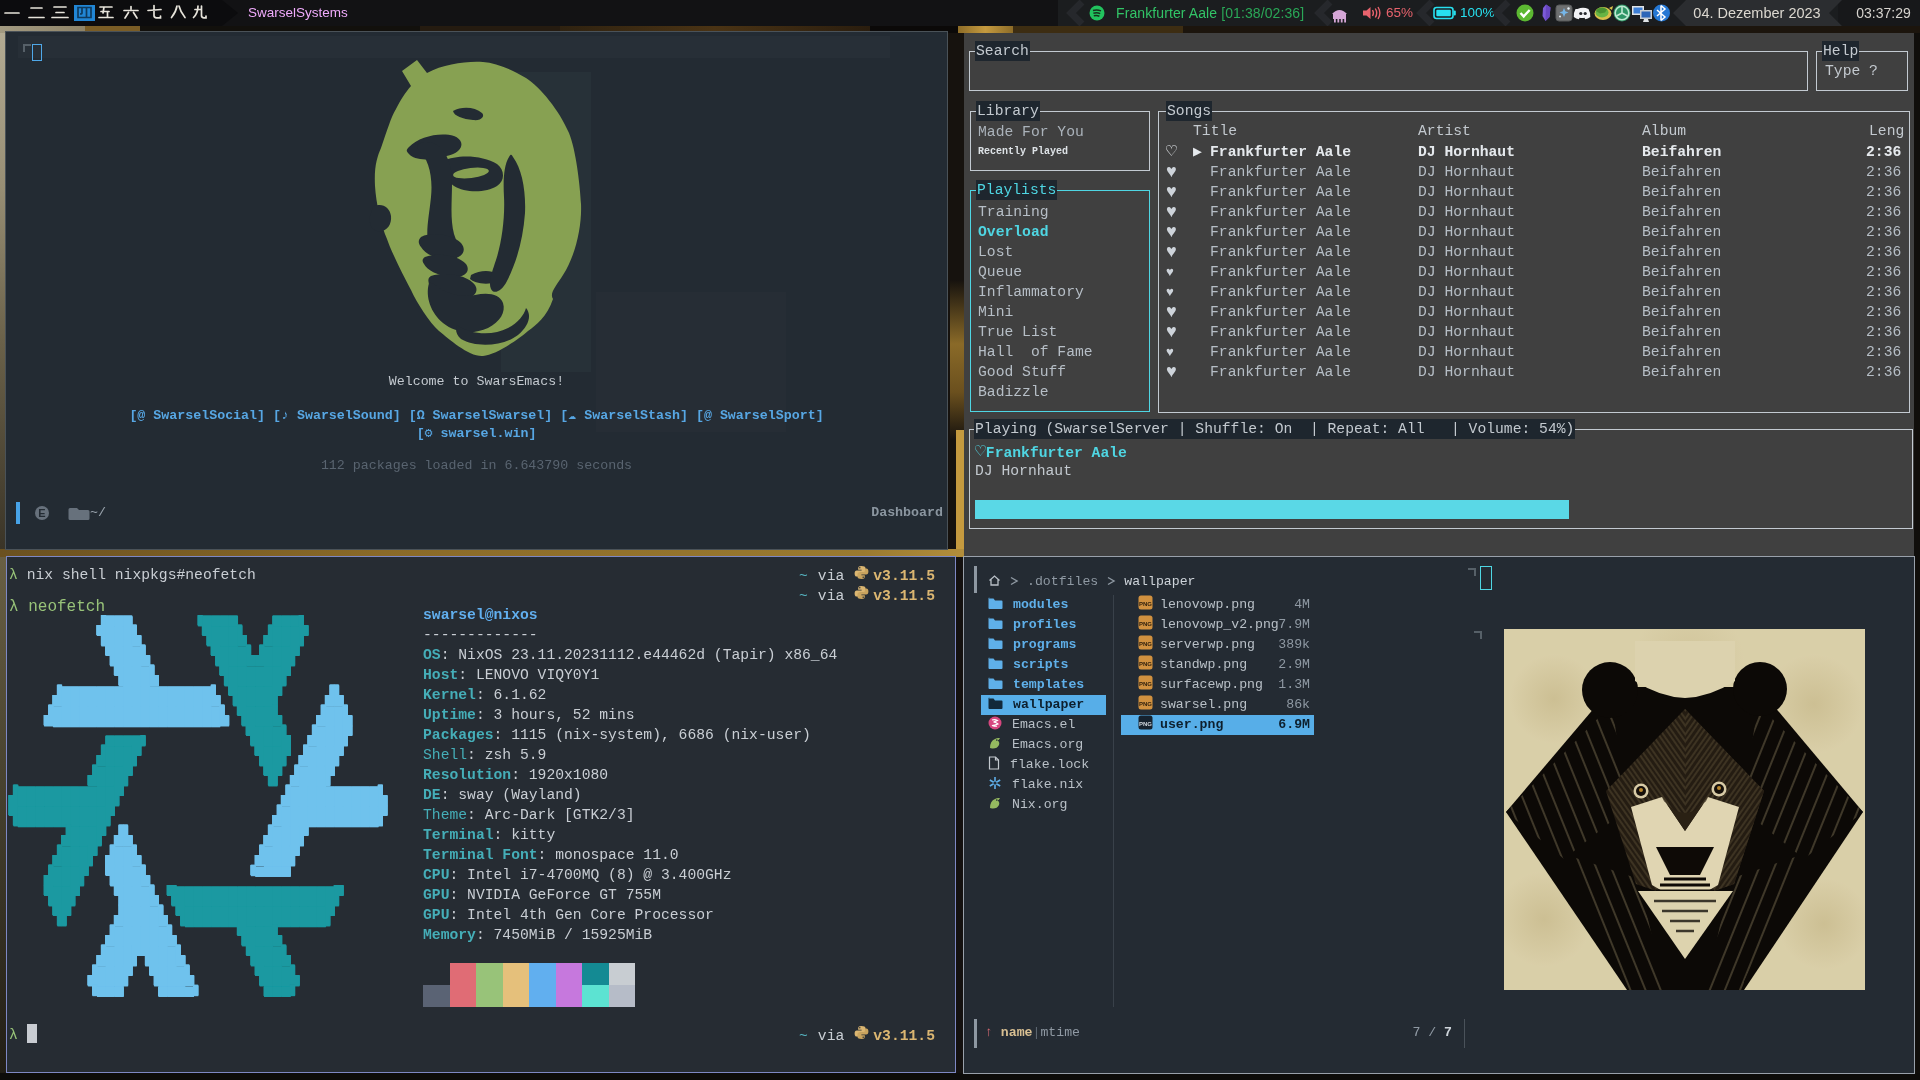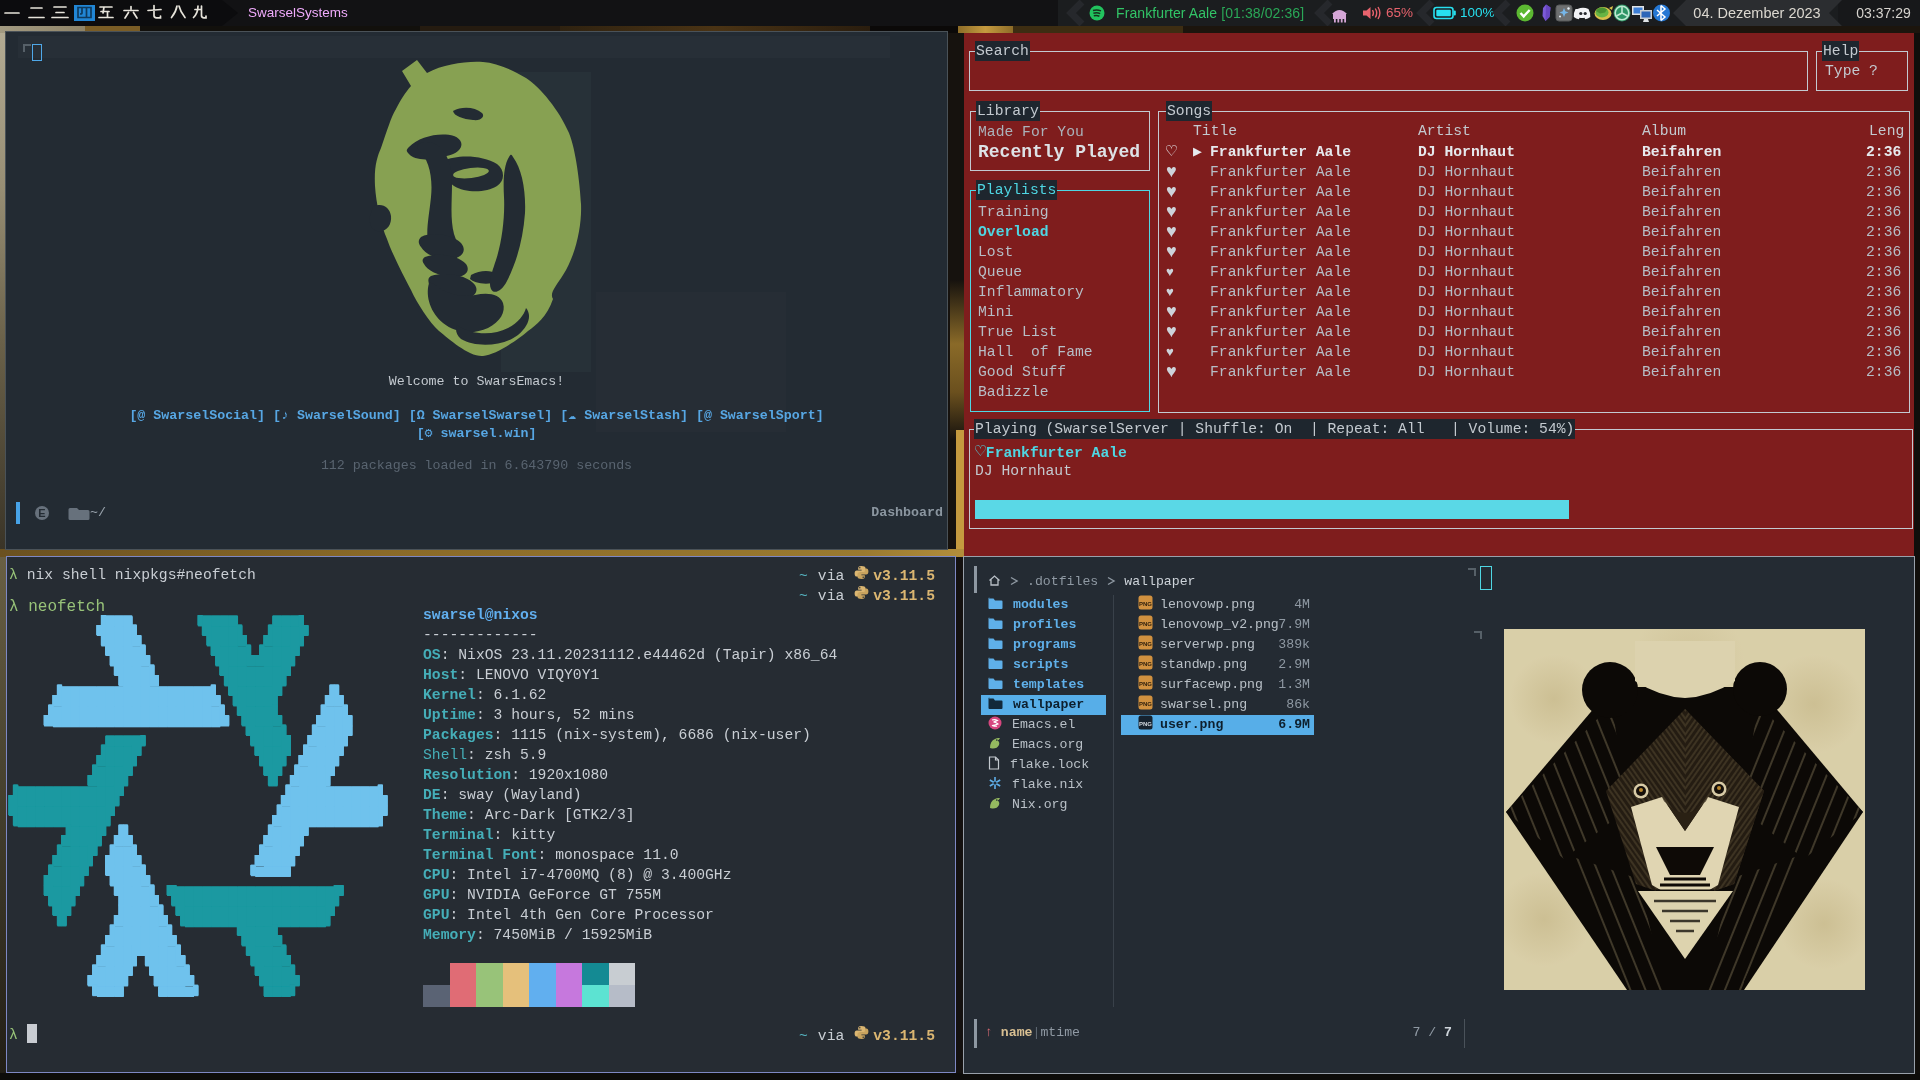--- a/index.html
+++ b/index.html
@@ -2,21 +2,21 @@
 <html><head>
 <meta charset="utf-8">
 <style>
 *{margin:0;padding:0;box-sizing:border-box}
 html,body{width:1920px;height:1080px;overflow:hidden;background:#141110;position:relative}
 .abs{position:absolute}
 .mono{font-family:"Liberation Mono",monospace}
 .sans{font-family:"Liberation Sans",sans-serif}
 #bar{position:absolute;left:0;top:0;width:1920px;height:26px;background:#171719}
 #emacs{position:absolute;left:5px;top:31px;width:943px;height:519px;background:#232b33;border:1px solid #4a5258;font-family:"Liberation Mono",monospace}
-#spotify{position:absolute;left:964px;top:33px;width:950px;height:620px;background:#7f1d1d;font-family:"Liberation Mono",monospace}
+#spotify{position:absolute;left:964px;top:33px;width:950px;height:620px;background:#404040;font-family:"Liberation Mono",monospace}
 #term{position:absolute;left:6px;top:556px;width:950px;height:517px;background:#262c33;border:1.5px solid #7e88c4;font-family:"Liberation Mono",monospace}
 #yazi{position:absolute;left:963px;top:556px;width:952px;height:518px;background:#242b33;border:1px solid #99a1ab;font-family:"Liberation Mono",monospace}
 .r20{position:absolute;height:20px;line-height:20px;white-space:pre}
 .fic{vertical-align:-2px}
 </style>
 </head>
 <body>
 
 <div id="wall">
 <div class="abs" style="left:0;top:25px;width:1920px;height:10px;background:#17110b"></div>
@@ -173,21 +173,21 @@
 </div>
 <div id="spotify">
 <div class="abs" style="left:5px;top:18px;width:839px;height:40px;border:1px solid #c3cad1"></div>
 <div class="mono abs" style="left:11px;top:8px;font-size:14.7px;line-height:20px;color:#c3c9cf;background:#1e262e;padding:0 1px">Search</div>
 <div class="abs" style="left:852px;top:18px;width:92px;height:40px;border:1px solid #c3cad1"></div>
 <div class="mono abs" style="left:858px;top:8px;font-size:14.7px;line-height:20px;color:#c3c9cf;background:#1e262e;padding:0 1px">Help</div>
 <div class="mono abs" style="left:861px;top:28px;font-size:14.7px;line-height:20px;color:#c3c9cf">Type ?</div>
 <div class="abs" style="left:6px;top:78px;width:180px;height:60px;border:1px solid #c3cad1"></div>
 <div class="mono abs" style="left:12px;top:68px;font-size:14.7px;line-height:20px;color:#c3c9cf;background:#1e262e;padding:0 1px">Library</div>
 <div class="mono r20" style="left:14px;top:89px;font-size:14.7px;color:#aab2ba">Made For You</div>
-<div class="mono r20" style="left:14px;top:109px;font-size:18px;color:#dde2e6;font-weight:bold">Recently Played</div>
+<div class="mono r20" style="left:14px;top:109px;font-size:10px;color:#dde2e6;font-weight:bold">Recently Played</div>
 <div class="abs" style="left:6px;top:157px;width:180px;height:222px;border:1px solid #4fd6e3"></div>
 <div class="mono abs" style="left:12px;top:147px;font-size:14.7px;line-height:20px;color:#4fd6e3;background:#1e262e;padding:0 1px">Playlists</div>
 <div class="mono r20" style="left:14px;top:169px;font-size:14.7px;color:#b6bec6">Training</div>
 <div class="mono r20" style="left:14px;top:189px;font-size:14.7px;color:#4fd6e3;font-weight:bold">Overload</div>
 <div class="mono r20" style="left:14px;top:209px;font-size:14.7px;color:#b6bec6">Lost</div>
 <div class="mono r20" style="left:14px;top:229px;font-size:14.7px;color:#b6bec6">Queue</div>
 <div class="mono r20" style="left:14px;top:249px;font-size:14.7px;color:#b6bec6">Inflammatory</div>
 <div class="mono r20" style="left:14px;top:269px;font-size:14.7px;color:#b6bec6">Mini</div>
 <div class="mono r20" style="left:14px;top:289px;font-size:14.7px;color:#b6bec6">True List</div>
 <div class="mono r20" style="left:14px;top:309px;font-size:14.7px;color:#b6bec6">Hall  of Fame</div>
@@ -251,21 +251,21 @@
 <div class="mono r20" style="left:416px;top:48px;font-size:14.7px"><span style="color:#61afef;font-weight:bold">swarsel@nixos</span></div>
 <div class="mono r20" style="left:416px;top:68px;font-size:14.7px;color:#c9ced4">-------------</div>
 <div class="mono r20" style="left:416px;top:88px;font-size:14.7px"><span style="color:#45aeb8;font-weight:bold">OS</span><span style="color:#c9ced4">: NixOS 23.11.20231112.e44462d (Tapir) x86_64</span></div>
 <div class="mono r20" style="left:416px;top:108px;font-size:14.7px"><span style="color:#45aeb8;font-weight:bold">Host</span><span style="color:#c9ced4">: LENOVO VIQY0Y1</span></div>
 <div class="mono r20" style="left:416px;top:128px;font-size:14.7px"><span style="color:#45aeb8;font-weight:bold">Kernel</span><span style="color:#c9ced4">: 6.1.62</span></div>
 <div class="mono r20" style="left:416px;top:148px;font-size:14.7px"><span style="color:#45aeb8;font-weight:bold">Uptime</span><span style="color:#c9ced4">: 3 hours, 52 mins</span></div>
 <div class="mono r20" style="left:416px;top:168px;font-size:14.7px"><span style="color:#45aeb8;font-weight:bold">Packages</span><span style="color:#c9ced4">: 1115 (nix-system), 6686 (nix-user)</span></div>
 <div class="mono r20" style="left:416px;top:188px;font-size:14.7px"><span style="color:#45aeb8;font-weight:normal">Shell</span><span style="color:#c9ced4">: zsh 5.9</span></div>
 <div class="mono r20" style="left:416px;top:208px;font-size:14.7px"><span style="color:#45aeb8;font-weight:bold">Resolution</span><span style="color:#c9ced4">: 1920x1080</span></div>
 <div class="mono r20" style="left:416px;top:228px;font-size:14.7px"><span style="color:#45aeb8;font-weight:bold">DE</span><span style="color:#c9ced4">: sway (Wayland)</span></div>
-<div class="mono r20" style="left:416px;top:248px;font-size:14.7px"><span style="color:#45aeb8;font-weight:bold">Theme</span><span style="color:#c9ced4">: Arc-Dark [GTK2/3]</span></div>
+<div class="mono r20" style="left:416px;top:248px;font-size:14.7px"><span style="color:#45aeb8;font-weight:normal">Theme</span><span style="color:#c9ced4">: Arc-Dark [GTK2/3]</span></div>
 <div class="mono r20" style="left:416px;top:268px;font-size:14.7px"><span style="color:#45aeb8;font-weight:bold">Terminal</span><span style="color:#c9ced4">: kitty</span></div>
 <div class="mono r20" style="left:416px;top:288px;font-size:14.7px"><span style="color:#45aeb8;font-weight:bold">Terminal Font</span><span style="color:#c9ced4">: monospace 11.0</span></div>
 <div class="mono r20" style="left:416px;top:308px;font-size:14.7px"><span style="color:#45aeb8;font-weight:bold">CPU</span><span style="color:#c9ced4">: Intel i7-4700MQ (8) @ 3.400GHz</span></div>
 <div class="mono r20" style="left:416px;top:328px;font-size:14.7px"><span style="color:#45aeb8;font-weight:bold">GPU</span><span style="color:#c9ced4">: NVIDIA GeForce GT 755M</span></div>
 <div class="mono r20" style="left:416px;top:348px;font-size:14.7px"><span style="color:#45aeb8;font-weight:bold">GPU</span><span style="color:#c9ced4">: Intel 4th Gen Core Processor</span></div>
 <div class="mono r20" style="left:416px;top:368px;font-size:14.7px"><span style="color:#45aeb8;font-weight:bold">Memory</span><span style="color:#c9ced4">: 7450MiB / 15925MiB</span></div>
 <div class="abs" style="left:442.5px;top:406px;width:26.5px;height:22px;background:#e06c75"></div>
 <div class="abs" style="left:469.0px;top:406px;width:26.5px;height:22px;background:#98c379"></div>
 <div class="abs" style="left:495.5px;top:406px;width:26.5px;height:22px;background:#e5c07b"></div>
 <div class="abs" style="left:522.0px;top:406px;width:26.5px;height:22px;background:#61afef"></div>

